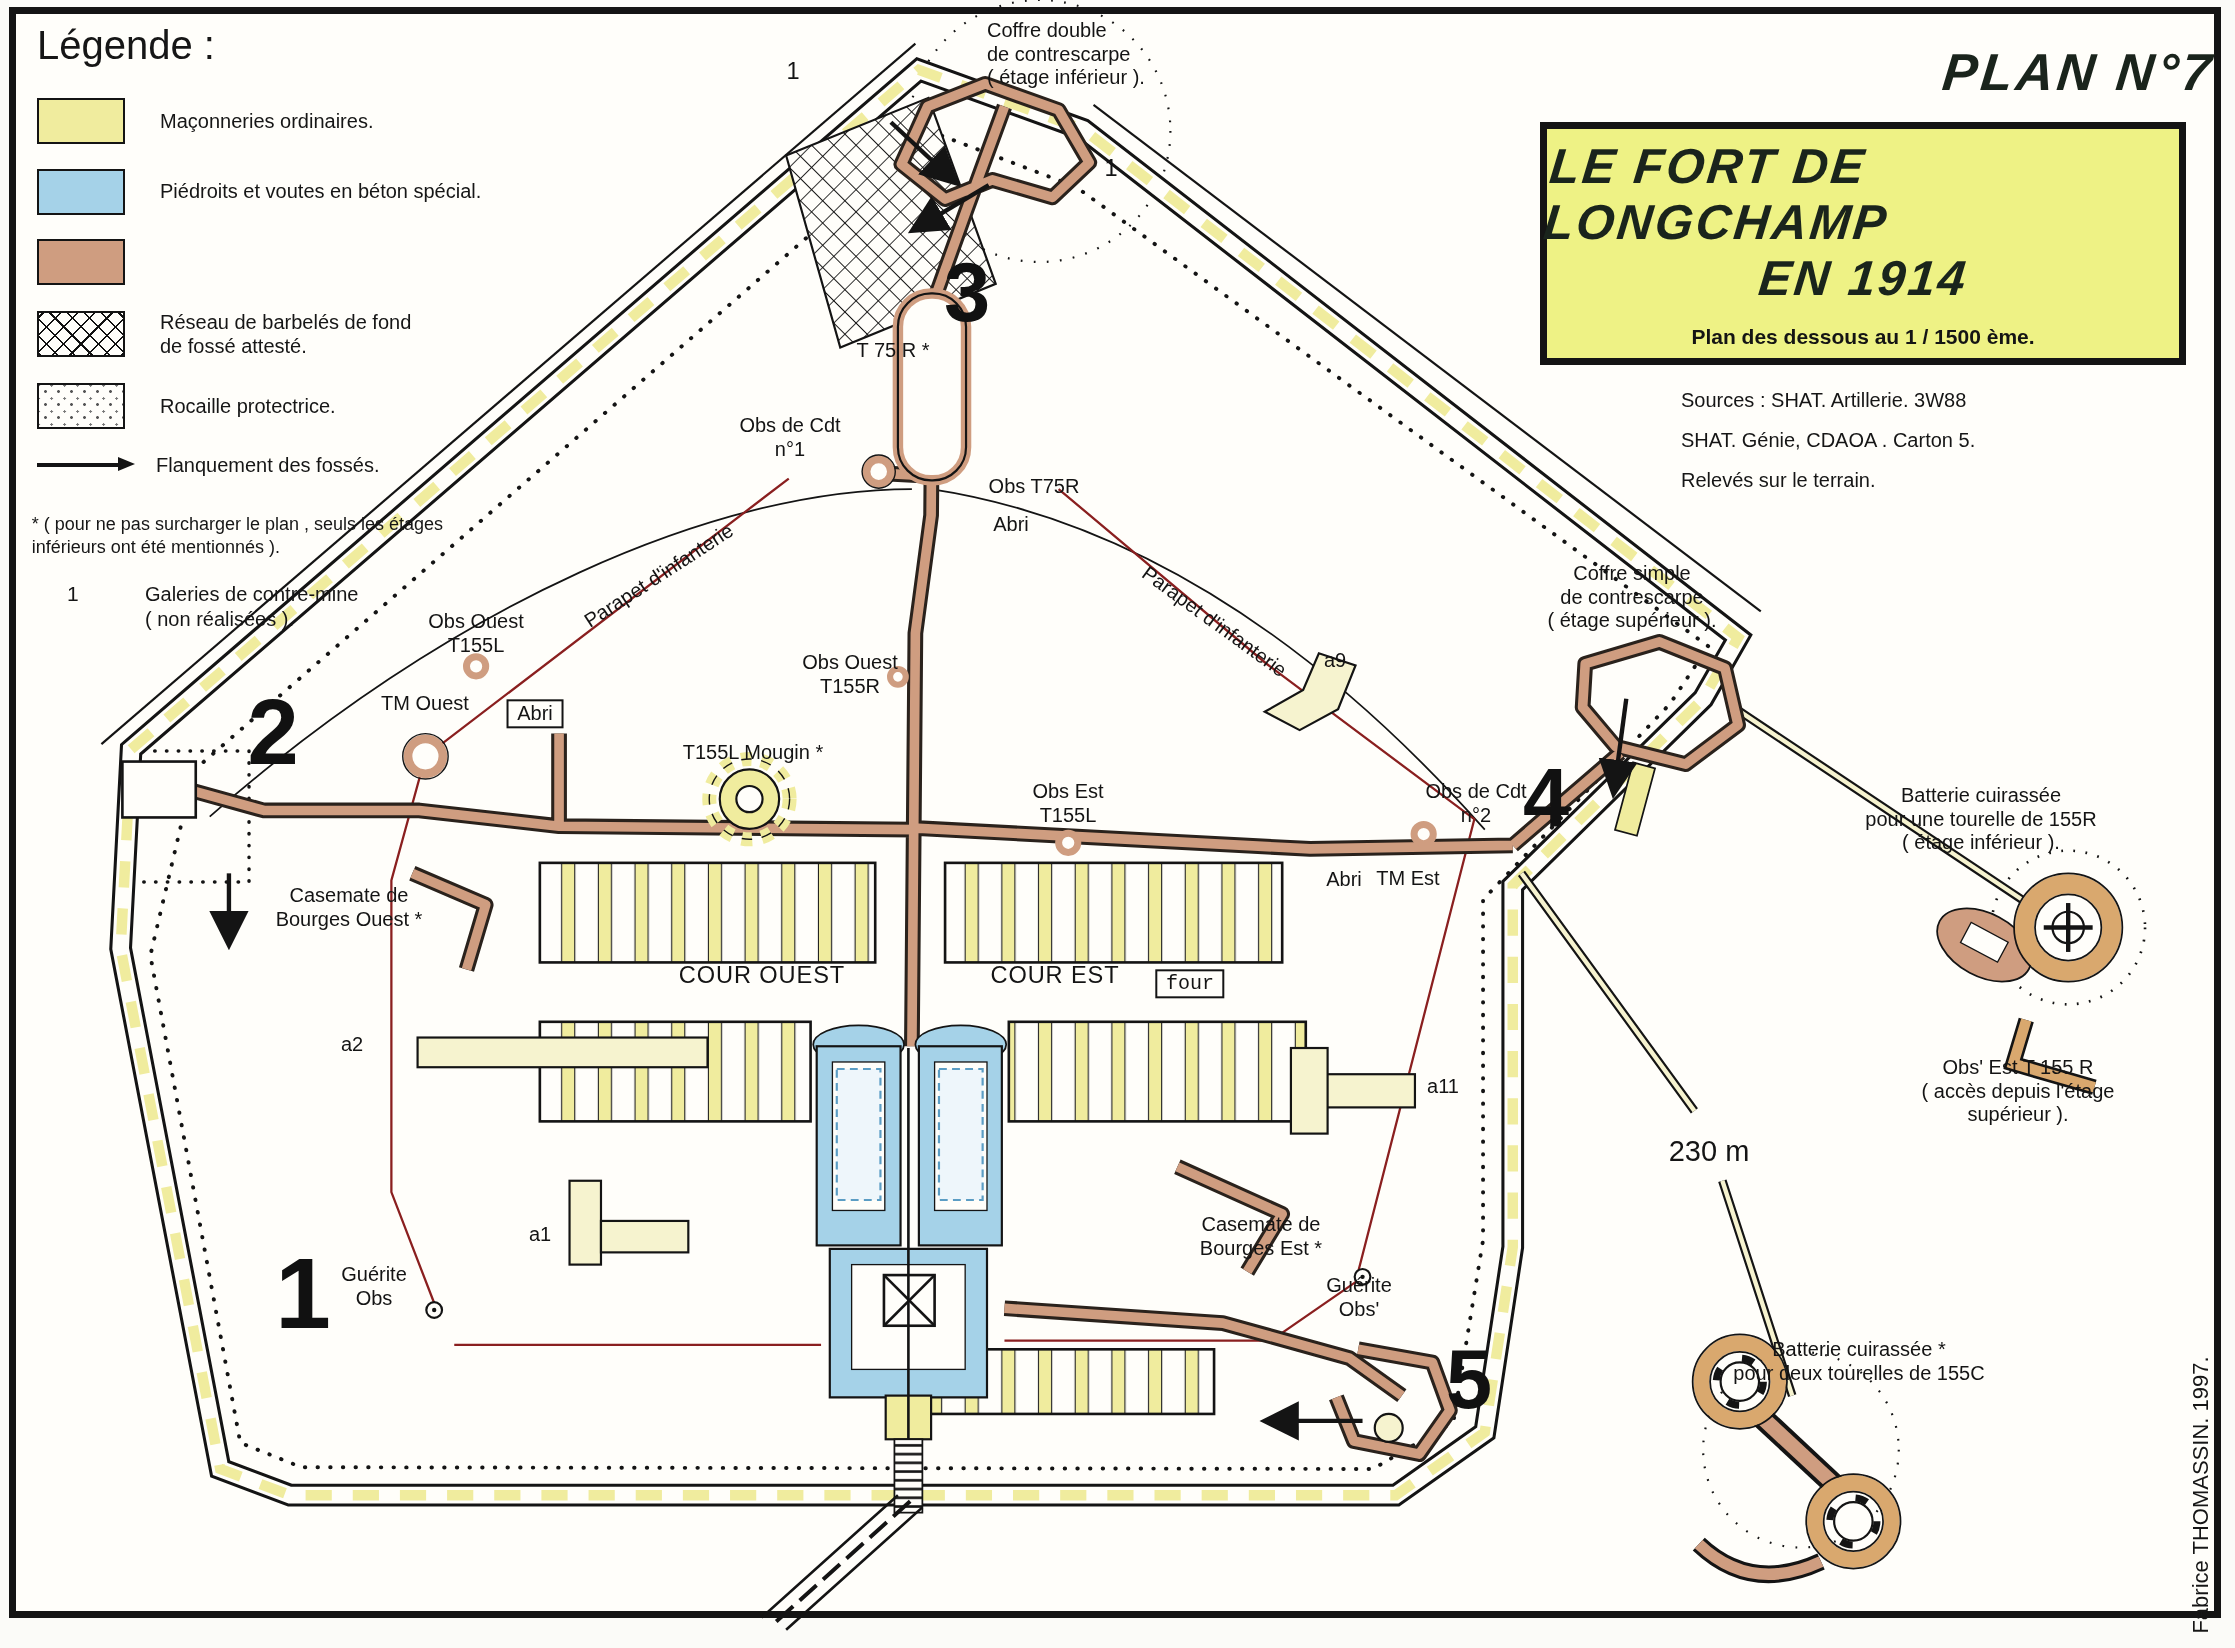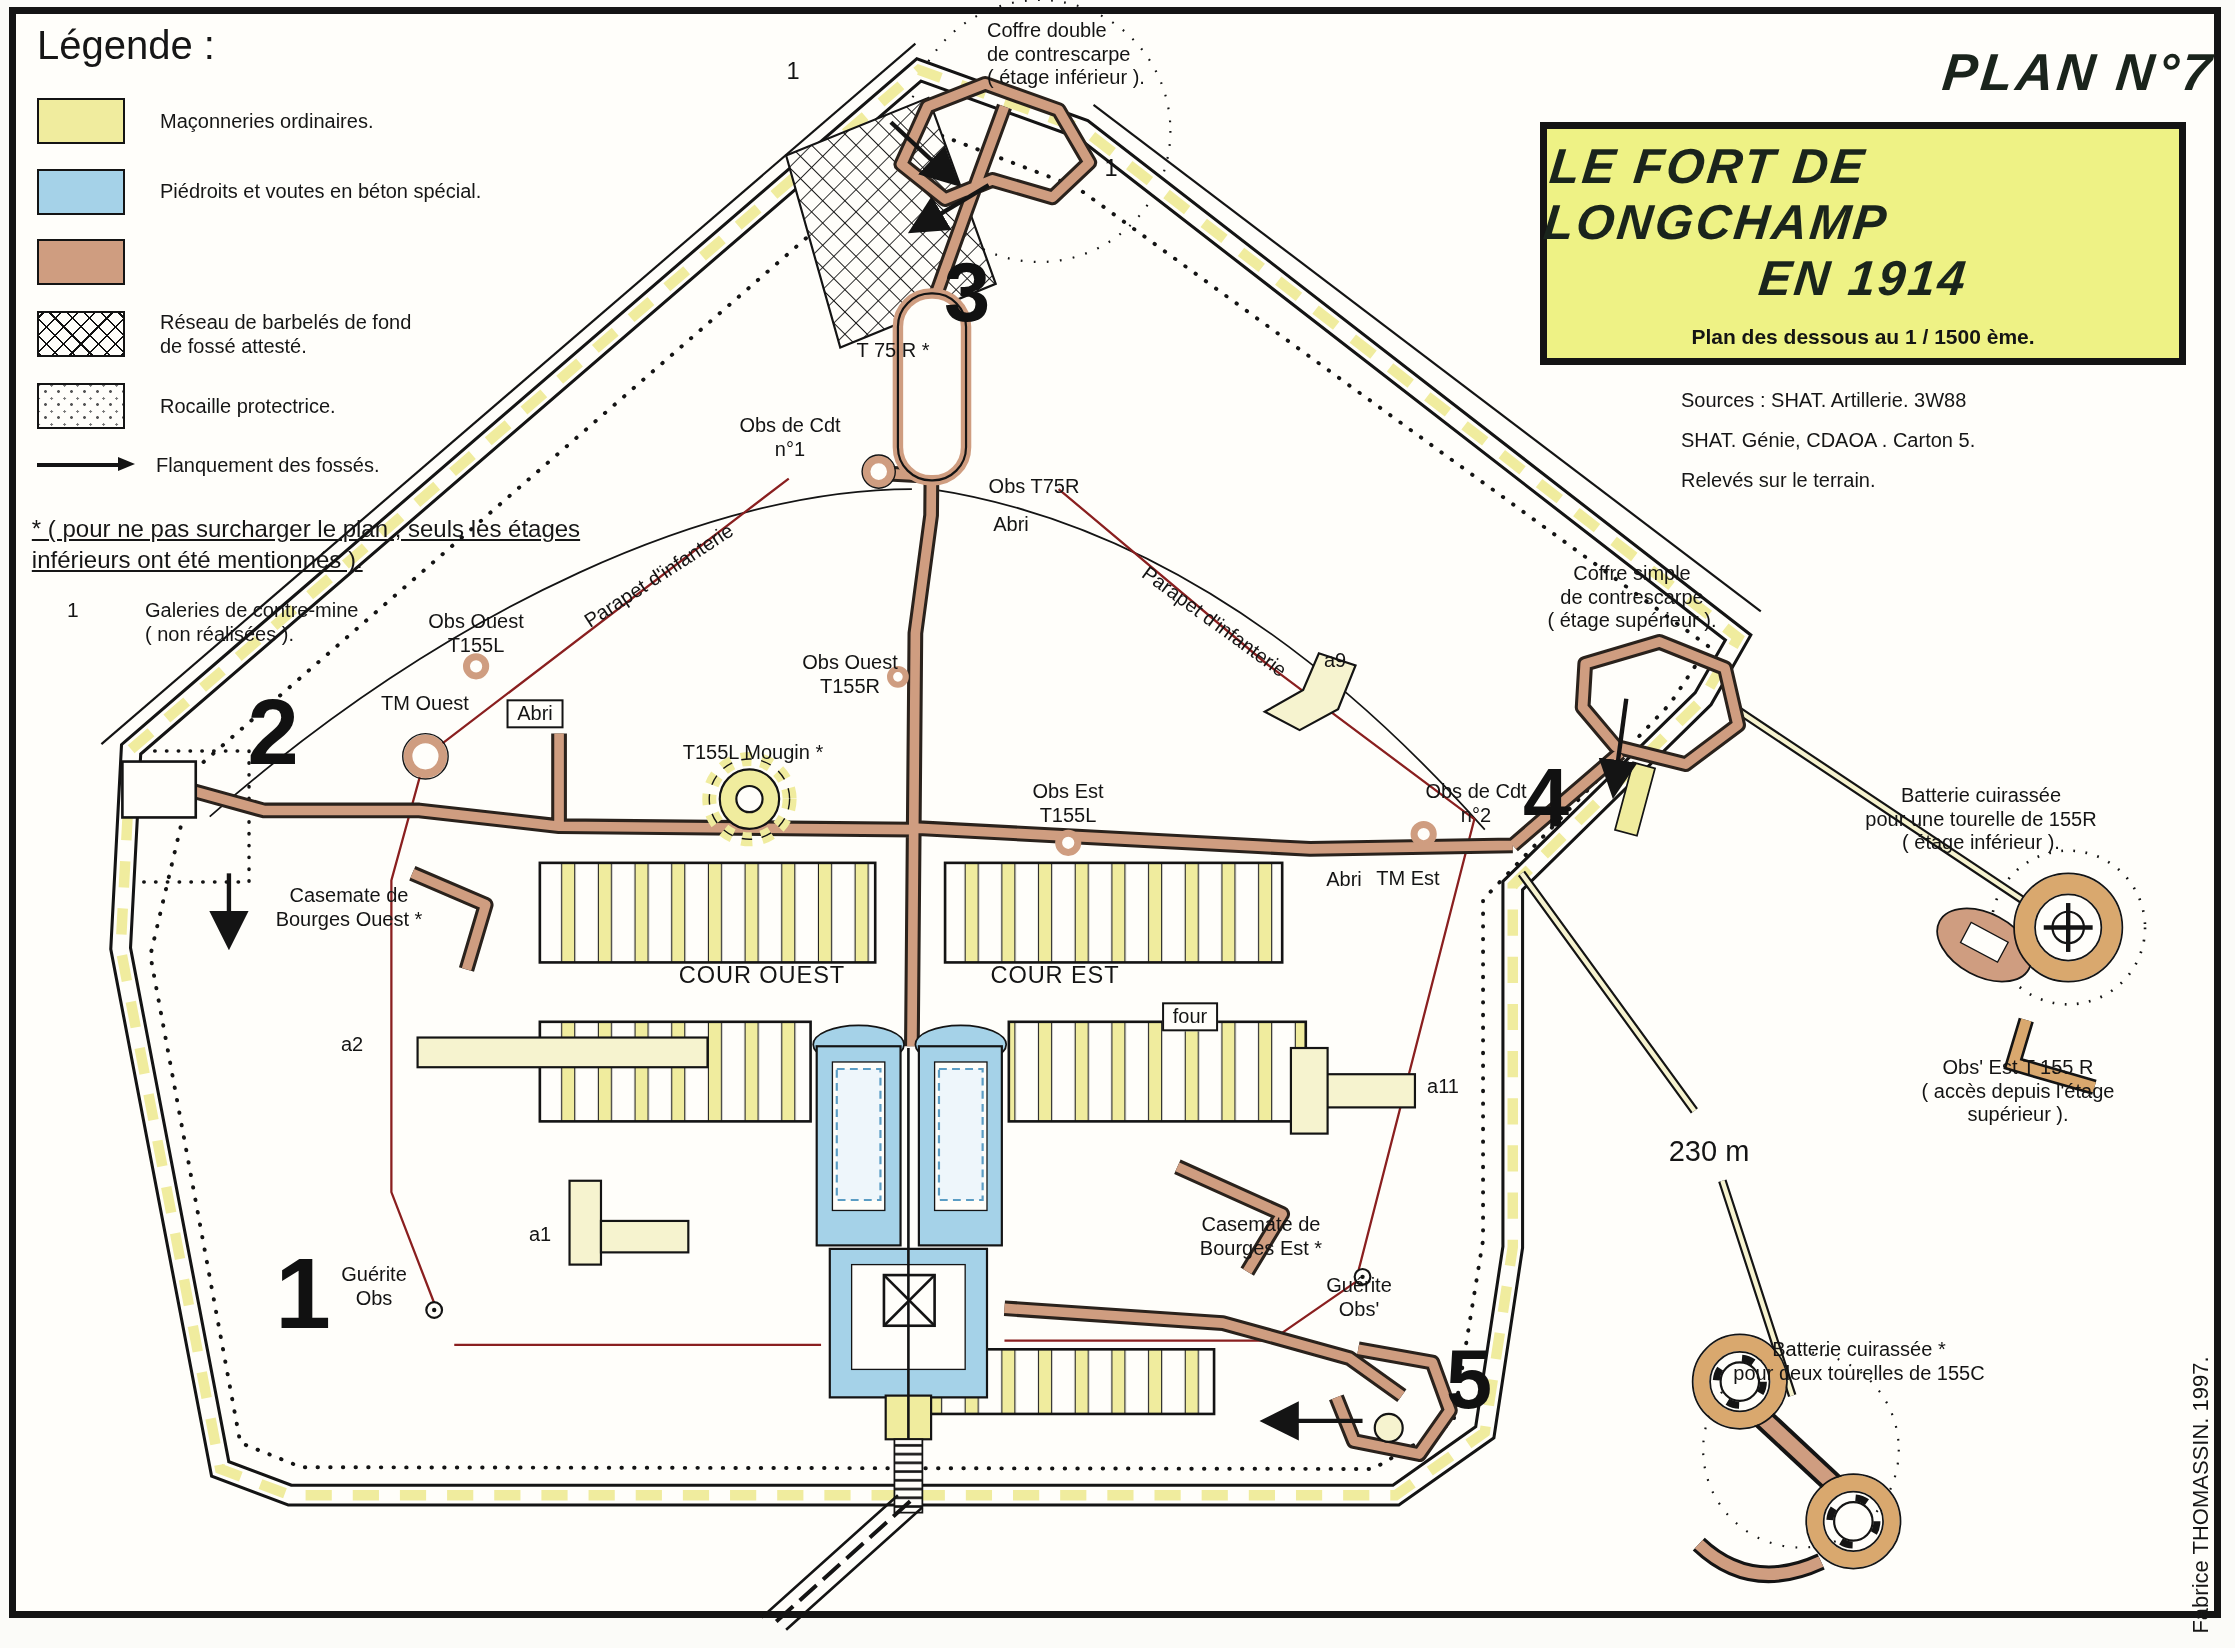--- a/index.html
+++ b/index.html
@@ -41,21 +41,21 @@
   .sw-blue{background:#a5d2e8;}
   .sw-brown{background:#cf9d80;}
   .sw-cross{background:repeating-linear-gradient(45deg,#111 0 1.7px,transparent 1.7px 12.2px),
              repeating-linear-gradient(-45deg,#111 0 1.7px,transparent 1.7px 12.2px),#fffefa;}
   .sw-dots{background-image:radial-gradient(#555 1.2px,transparent 1.6px),radial-gradient(#777 1px,transparent 1.3px);
            background-size:13px 13px,13px 13px;background-position:0 0,6.1px 7px;background-color:#fffefa;}
   .sw-arrow{width:84px;height:0;border:none;border-top:4.4px solid #141414;position:relative;flex:0 0 auto;}
   .sw-arrow:after{content:"";position:absolute;right:-14px;top:-10.5px;width:0;height:0;
                   border-left:17.5px solid #141414;border-top:7.9px solid transparent;border-bottom:7.9px solid transparent;}
   .llabel{font-size:20px;line-height:1.22;white-space:pre-line;}
-  #legend-footnote{font-size:24px;line-height:1.3;white-space:pre-line;margin:35px 0 23px -5.2px;text-decoration:underline;}
+  #legend-footnote{font-size:18px;line-height:1.3;white-space:pre-line;margin:35px 0 23px -5.2px;}
   .lnum-row{display:flex;gap:52px;margin-left:30px;}
   .lnum{font-size:21px;width:26px;}
 </style>
 </head>
 <body>
 
 <div id="canvas">
   <div id="frame"></div>
 
   <svg id="map-svg" width="2236" height="1648" viewBox="0 0 2560 1887">
@@ -303,21 +303,21 @@
   <div class="ml" style="left:1859px;top:1362px;">Batterie cuirassée *
 pour deux tourelles de 155C</div>
   <div class="ml numeral n95" style="left:1469px;top:1380px;">5</div>
   <div class="ml" style="left:349px;top:908px;">Casemate de
 Bourges Ouest *</div>
   <div class="ml" style="left:352px;top:1045px;">a2</div>
   <div class="ml" style="left:540px;top:1235px;">a1</div>
   <div class="ml" style="left:374px;top:1287px;">Guérite
 Obs</div>
   <div class="ml numeral n115" style="left:303px;top:1293px;">1</div>
-  <div class="ml boxed" style="left:1190px;top:1017px;">four</div>
+  <div class="ml boxed" style="left:1190px;top:984px;font-family:Liberation Mono, monospace;">four</div>
   <div class="ml" style="left:1443px;top:1087px;">a11</div>
   <div class="ml" style="left:1261px;top:1237px;">Casemate de
 Bourges Est *</div>
   <div class="ml" style="left:1359px;top:1298px;">Guérite
 Obs'</div>
 
   <div id="plan-number">PLAN N°7</div>
   <div id="title-box">
     <div class="title-line">LE FORT DE LONGCHAMP</div>
     <div class="title-line">EN 1914</div>

